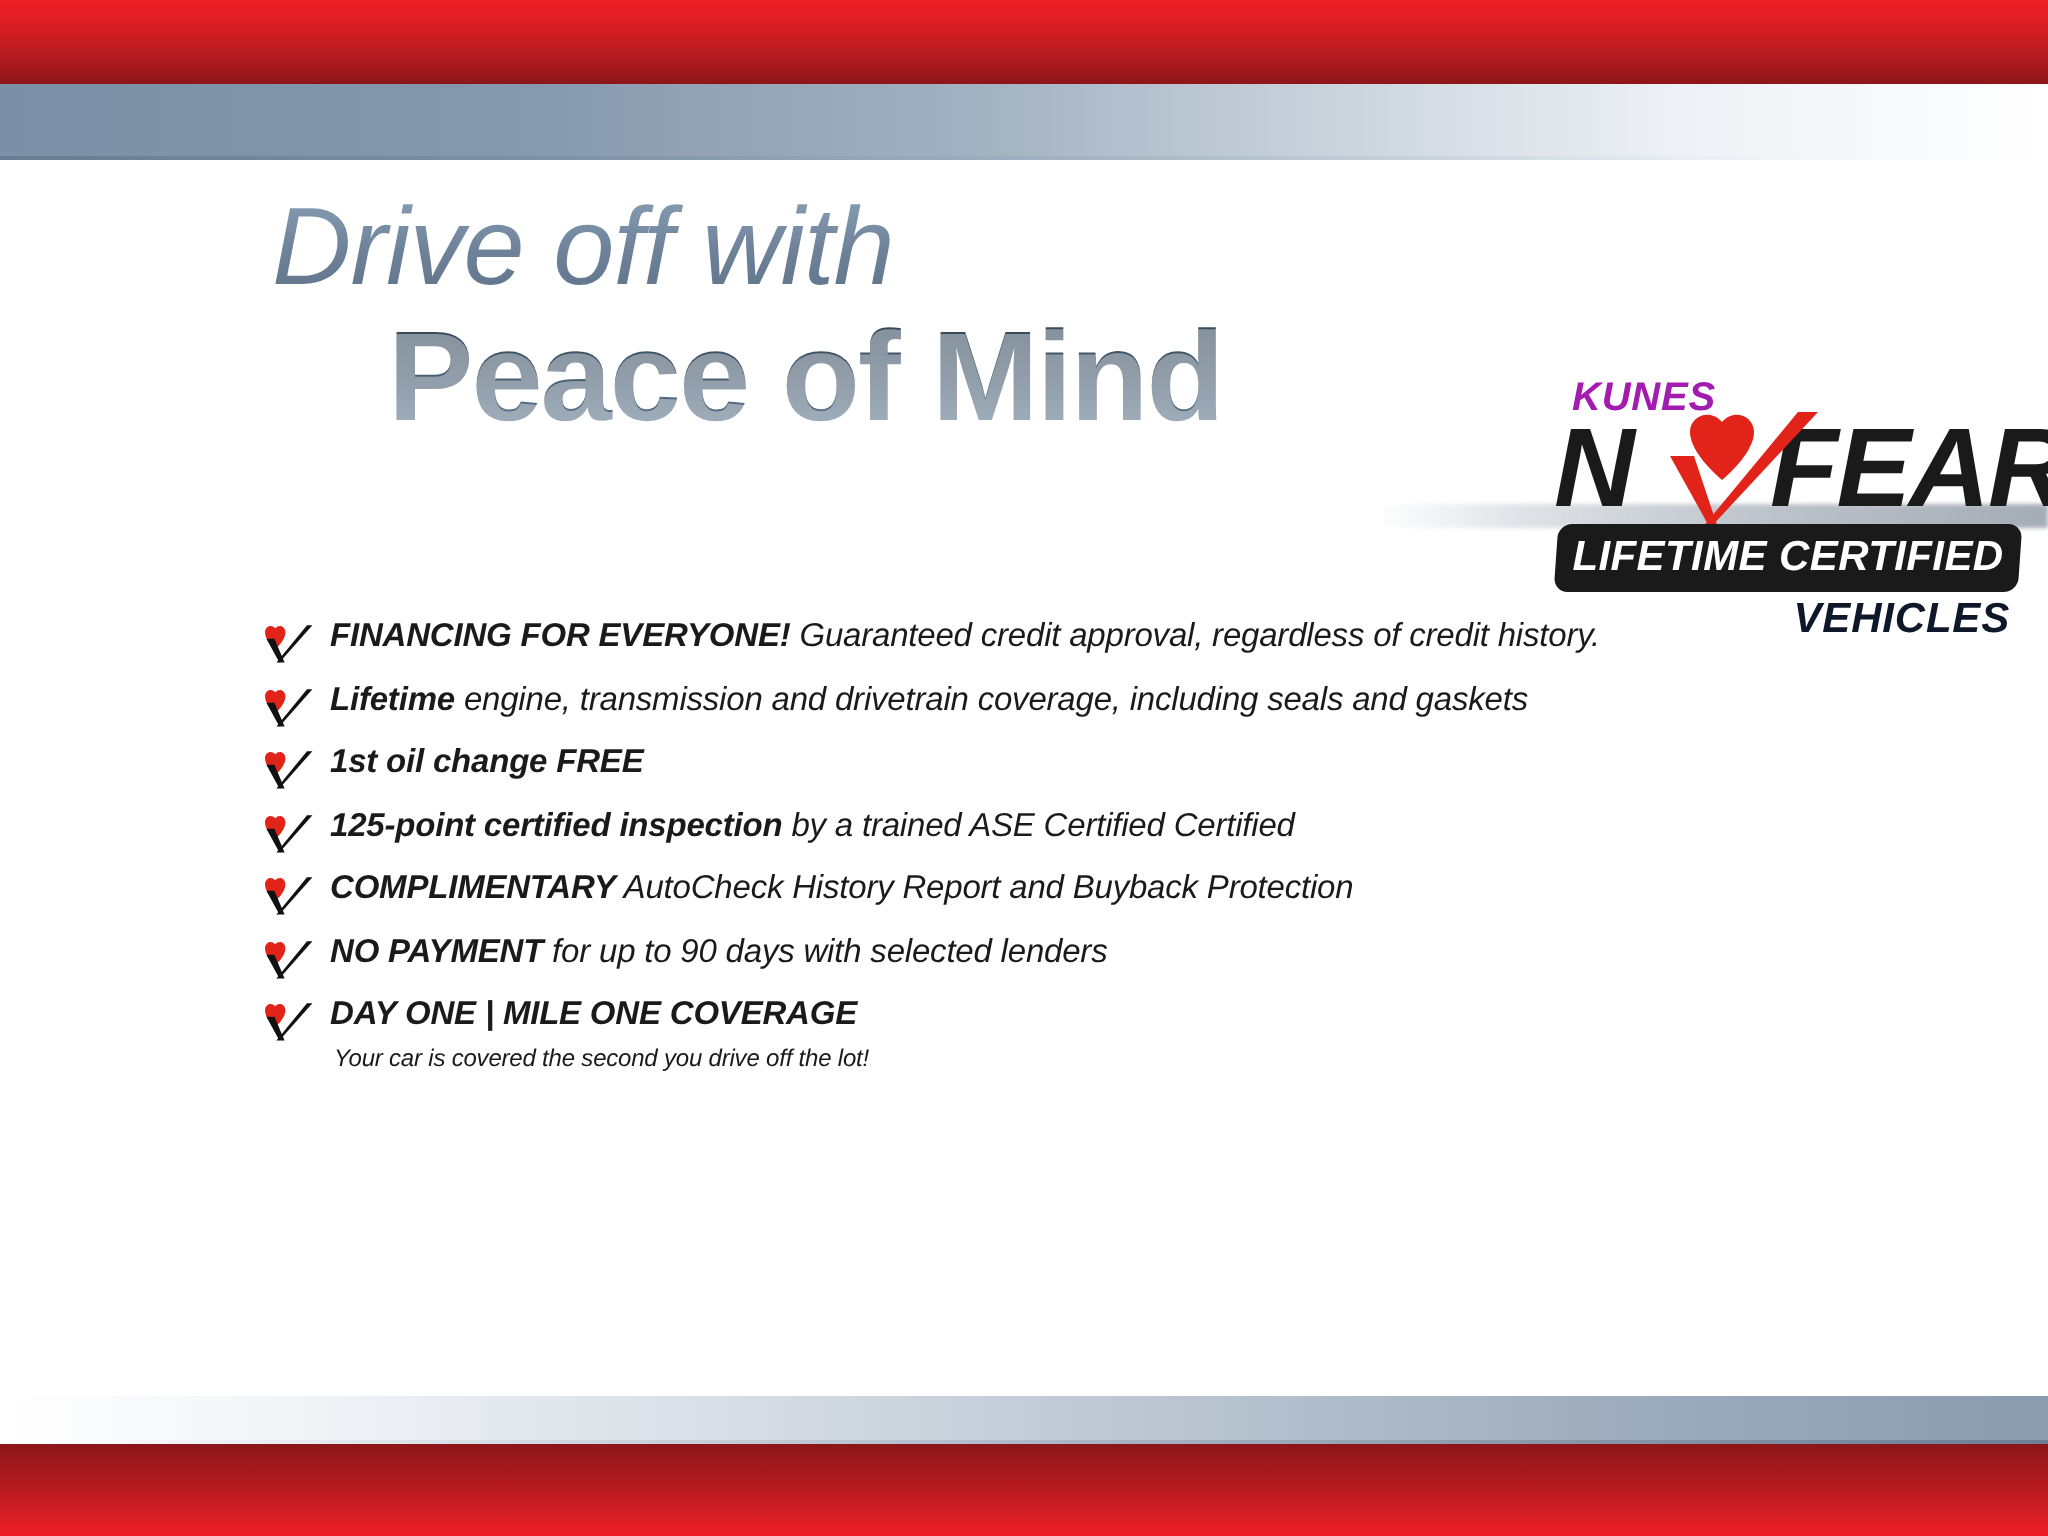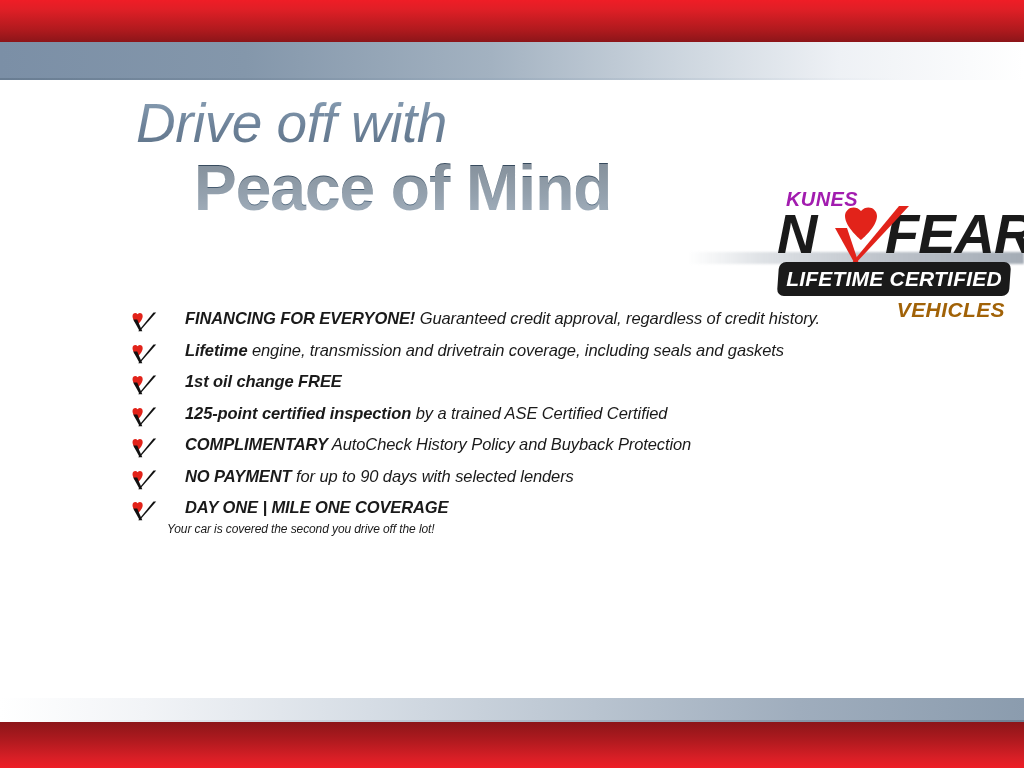--- a/index.html
+++ b/index.html
@@ -190,21 +190,21 @@
     letter-spacing: 0.2px;
     transform: skewX(4deg);
   }
   .logo-vehicles {
     position: absolute;
     right: 6px;
     top: 110px;
     font-size: 21px;
     font-weight: 700;
     font-style: italic;
-    color: #a16207;
+    color: #0f172a;
     letter-spacing: 0.4px;
     margin-left: 20px;
   }
 
   
   .benefits {
     position: absolute;
     left: 131px;
     top: 308px;
     width: 820px;
@@ -225,21 +225,20 @@
     width: 26px;
     height: 21px;
   }
   .benefit-text {
     font-size: 16.5px;
     line-height: 21px;
     font-style: italic;
     color: #1a1a1a;
     white-space: nowrap;
     letter-spacing: -0.1px;
-    margin-left: 20px;
   }
   .benefit-text .b { font-weight: 700; }
   .benefit-text .n { font-weight: 400; }
   .benefit-sub {
     font-size: 12px;
     line-height: 21px;
     font-style: italic;
     font-weight: 400;
     color: #1a1a1a;
     white-space: nowrap;
@@ -319,21 +318,21 @@
       </svg>
       <div class="benefit-text"><span class="b">125-point certified inspection</span><span class="n"> by a trained ASE Certified Certified</span></div>
     </div>
 
     <div class="benefit-row">
       <svg class="benefit-check" viewBox="0 0 26 21">
         <path d="M1.5 5.2 C1.5 2.2, 4.6 0.9, 6.6 3.2 C8.6 0.9, 11.7 2.2, 11.7 5.2 C11.7 9.2, 6.6 13.6, 6.6 13.6 C6.6 13.6, 1.5 9.2, 1.5 5.2 Z" fill="#e2231a"></path>
         <path d="M2.2 8.4 L8.7 20.2 L11.3 20.2 L6.2 8.4 Z" fill="#111111"></path>
         <path d="M8.7 20.2 L7.2 20.2 L22.5 1.6 L25.2 1.6 Z" fill="#111111"></path>
       </svg>
-      <div class="benefit-text"><span class="b">COMPLIMENTARY</span><span class="n"> AutoCheck History Policy and Buyback Protection</span></div>
+      <div class="benefit-text"><span class="b">COMPLIMENTARY</span><span class="n"> AutoCheck History Report and Buyback Protection</span></div>
     </div>
 
 
     <div class="benefit-row">
       <svg class="benefit-check" viewBox="0 0 26 21">
         <path d="M1.5 5.2 C1.5 2.2, 4.6 0.9, 6.6 3.2 C8.6 0.9, 11.7 2.2, 11.7 5.2 C11.7 9.2, 6.6 13.6, 6.6 13.6 C6.6 13.6, 1.5 9.2, 1.5 5.2 Z" fill="#e2231a"></path>
         <path d="M2.2 8.4 L8.7 20.2 L11.3 20.2 L6.2 8.4 Z" fill="#111111"></path>
         <path d="M8.7 20.2 L7.2 20.2 L22.5 1.6 L25.2 1.6 Z" fill="#111111"></path>
       </svg>
       <div class="benefit-text"><span class="b">NO PAYMENT</span><span class="n"> for up to 90 days with selected lenders</span></div>

